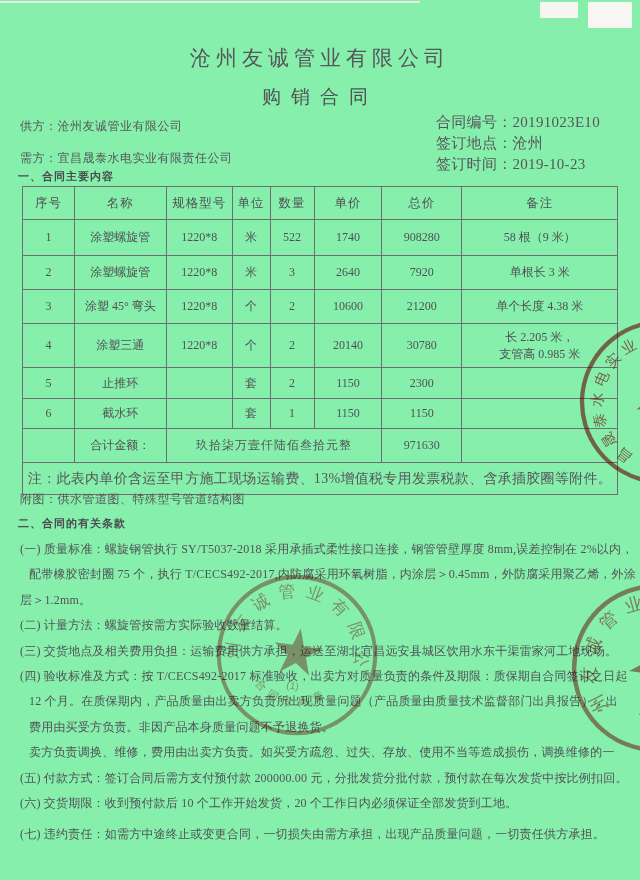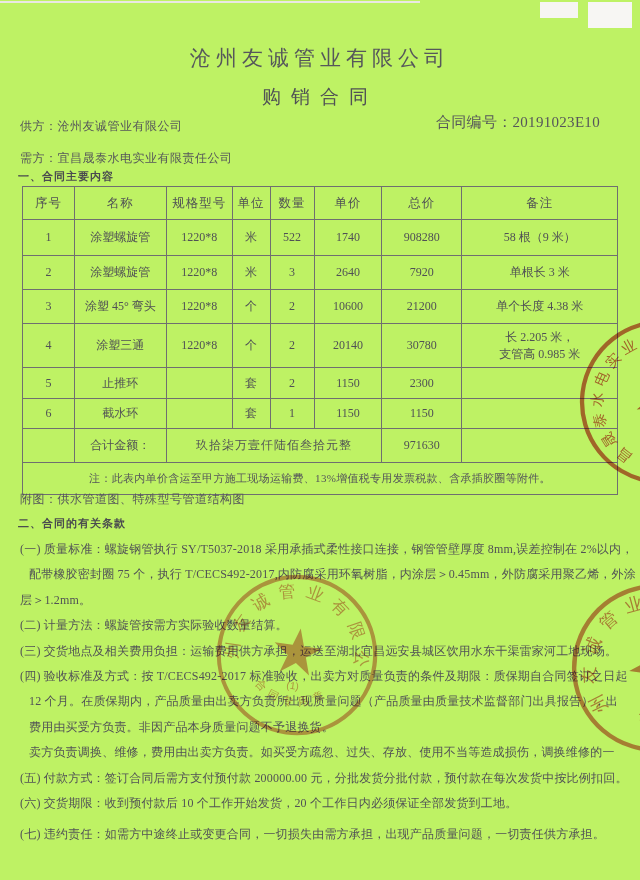--- a/index.html
+++ b/index.html
@@ -1,21 +1,21 @@
 <!DOCTYPE html>
 <html><head>
 <meta charset="utf-8">
 <style>
   * { margin:0; padding:0; box-sizing:border-box; }
   html,body { background:#e8e8e6; }
   .page {
     position:relative;
     width:640px; height:880px;
     margin:0 auto;
-    background:#bef264;
+    background:#86efac;
     overflow:hidden;
     font-family:"Liberation Serif","DejaVu Serif",serif;
     color:#4c4d51;
   }
   .scan-line-top { position:absolute; top:1px; left:0; width:420px; height:2px; background:#e9e8e4; }
   .scan-box-tr1 { position:absolute; top:2px; right:62px; width:38px; height:16px; background:#f6f5f2; }
   .scan-box-tr2 { position:absolute; top:2px; right:8px; width:44px; height:26px; background:#f7f6f3; }
 
   .company-title {
     position:absolute; top:44px; left:0; width:100%;
@@ -45,21 +45,21 @@
     text-align:center; vertical-align:middle;
     font-weight:normal; padding:1px 2px;
   }
   table.main th { font-size:12.5px; letter-spacing:1px;font-family:Liberation Mono, monospace; }
   tr.h-head  { height:33px; }
   tr.h-r1 { height:36px; } tr.h-r2 { height:34px; } tr.h-r3 { height:34px; }
   tr.h-r4 { height:44px; } tr.h-r5 { height:31px; } tr.h-r6 { height:30px; }
   tr.h-total { height:34px; }
   tr.h-note  { height:32px; }
   td.remark { white-space:pre-line; line-height:1.4; }
-  td.note-cell { text-align:left; padding-left:4px; font-size:11px; letter-spacing:0.3px; color:#55565a; }
+  td.note-cell { text-align:left; padding-left:4px; font-size:14px; letter-spacing:0.3px; color:#55565a; }
   td.words { letter-spacing:1px; }
 
   .attachment { position:absolute; top:491px; left:20px; font-size:12px; color:#55565a; letter-spacing:0.5px; }
 
   .clauses { position:absolute; top:537px; left:20px; width:606px; font-size:12px; color:#515256; }
   .clause-line { line-height:25.4px; letter-spacing:0.2px; white-space:nowrap; }
   .clause-line.indent { padding-left:9px; }
   .clause-line.gap-top { margin-top:6px; }
 
   .stamp { position:absolute; mix-blend-mode:multiply; pointer-events:none; }
@@ -83,20 +83,22 @@
   <div class="scan-box-tr2"></div>
 
   <div class="company-title">沧州友诚管业有限公司</div>
   <div class="doc-title">购销合同</div>
 
   <div class="party-line buyer-line"><span>需方：</span><span>宜昌晟泰水电实业有限责任公司</span></div>
   <div class="party-line supplier-line"><span>供方：</span><span>沧州友诚管业有限公司</span></div>
 
   <div class="meta-block">
     <div><span>合同编号：</span><span>20191023E10</span></div>
+    <div><span>签订地点：</span><span>沧州</span></div>
+    <div><span>签订时间：</span><span>2019-10-23</span></div>
   </div>
 
   <div class="sec-heading sec1-heading">一、合同主要内容</div>
 
   <table class="main">
     <colgroup>
       <col style="width:52px">
         <col style="width:92px">
         <col style="width:66px">
         <col style="width:38px">

